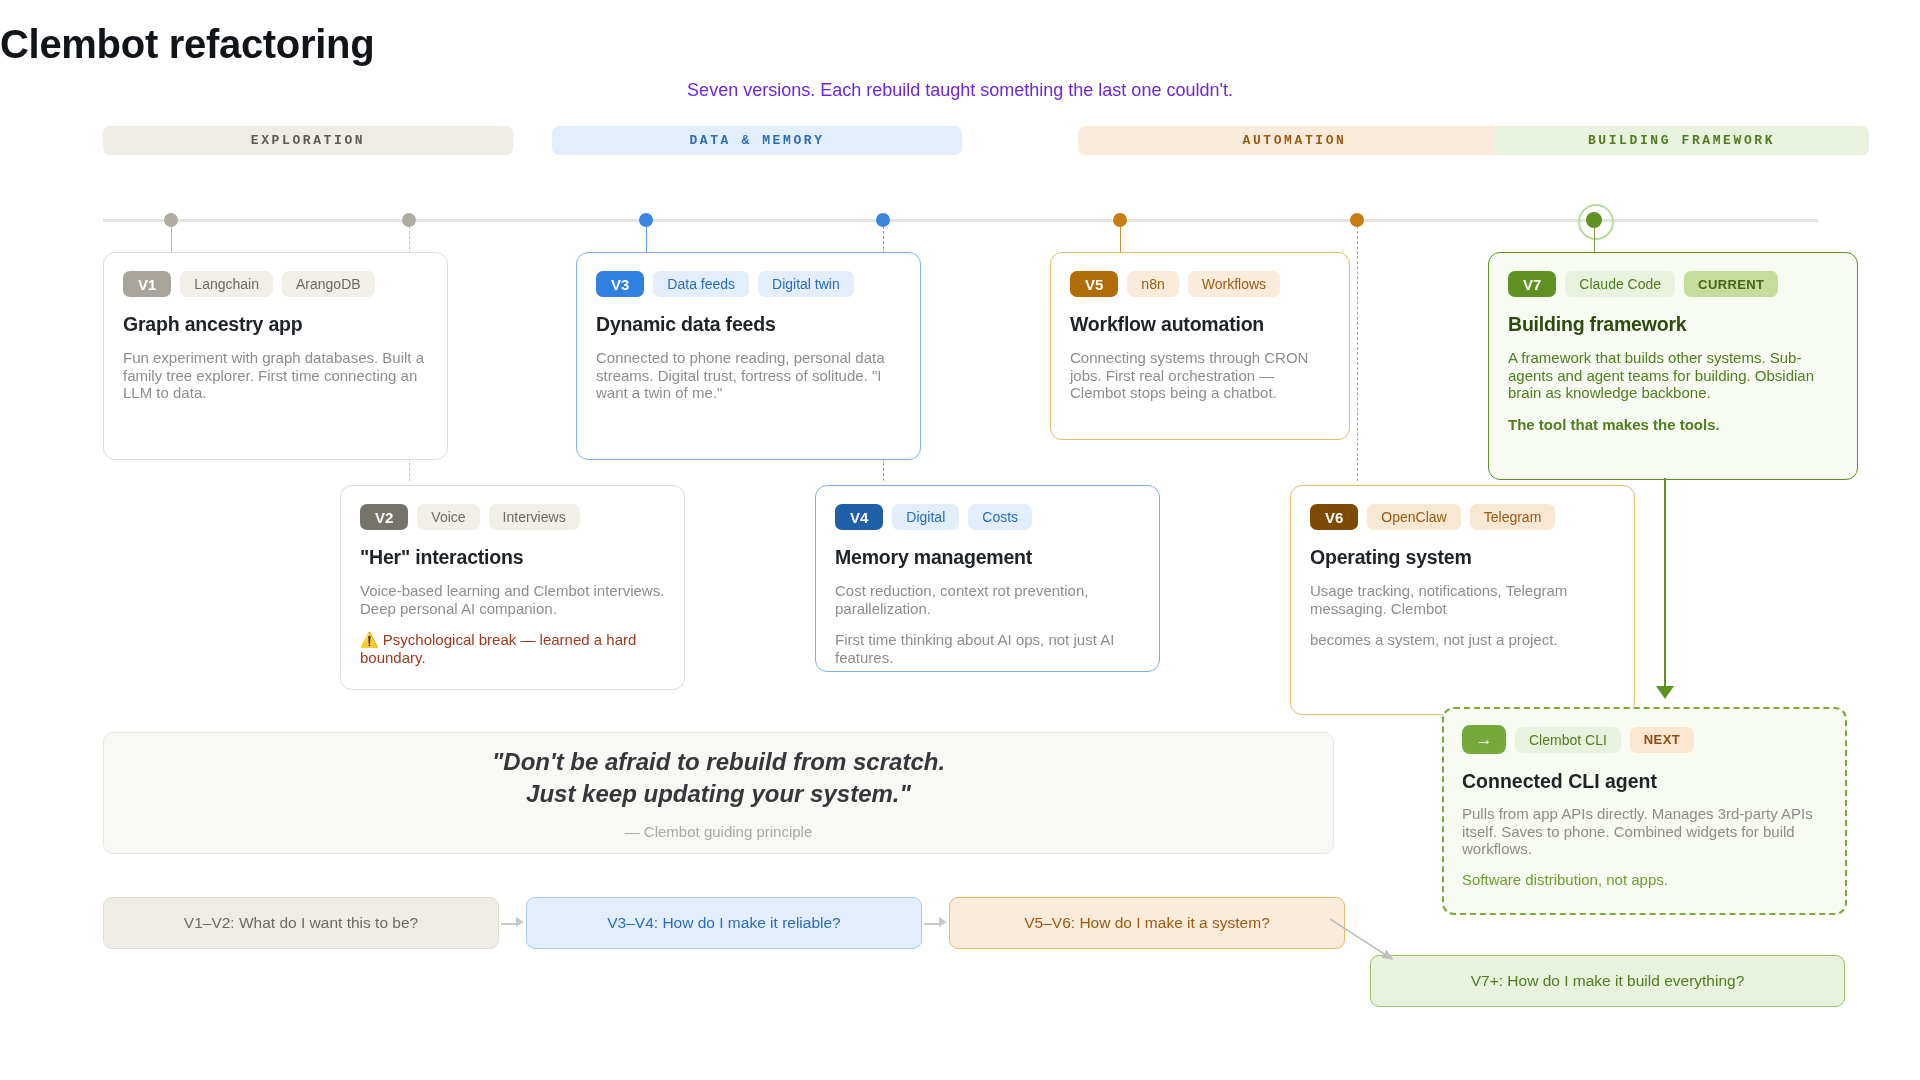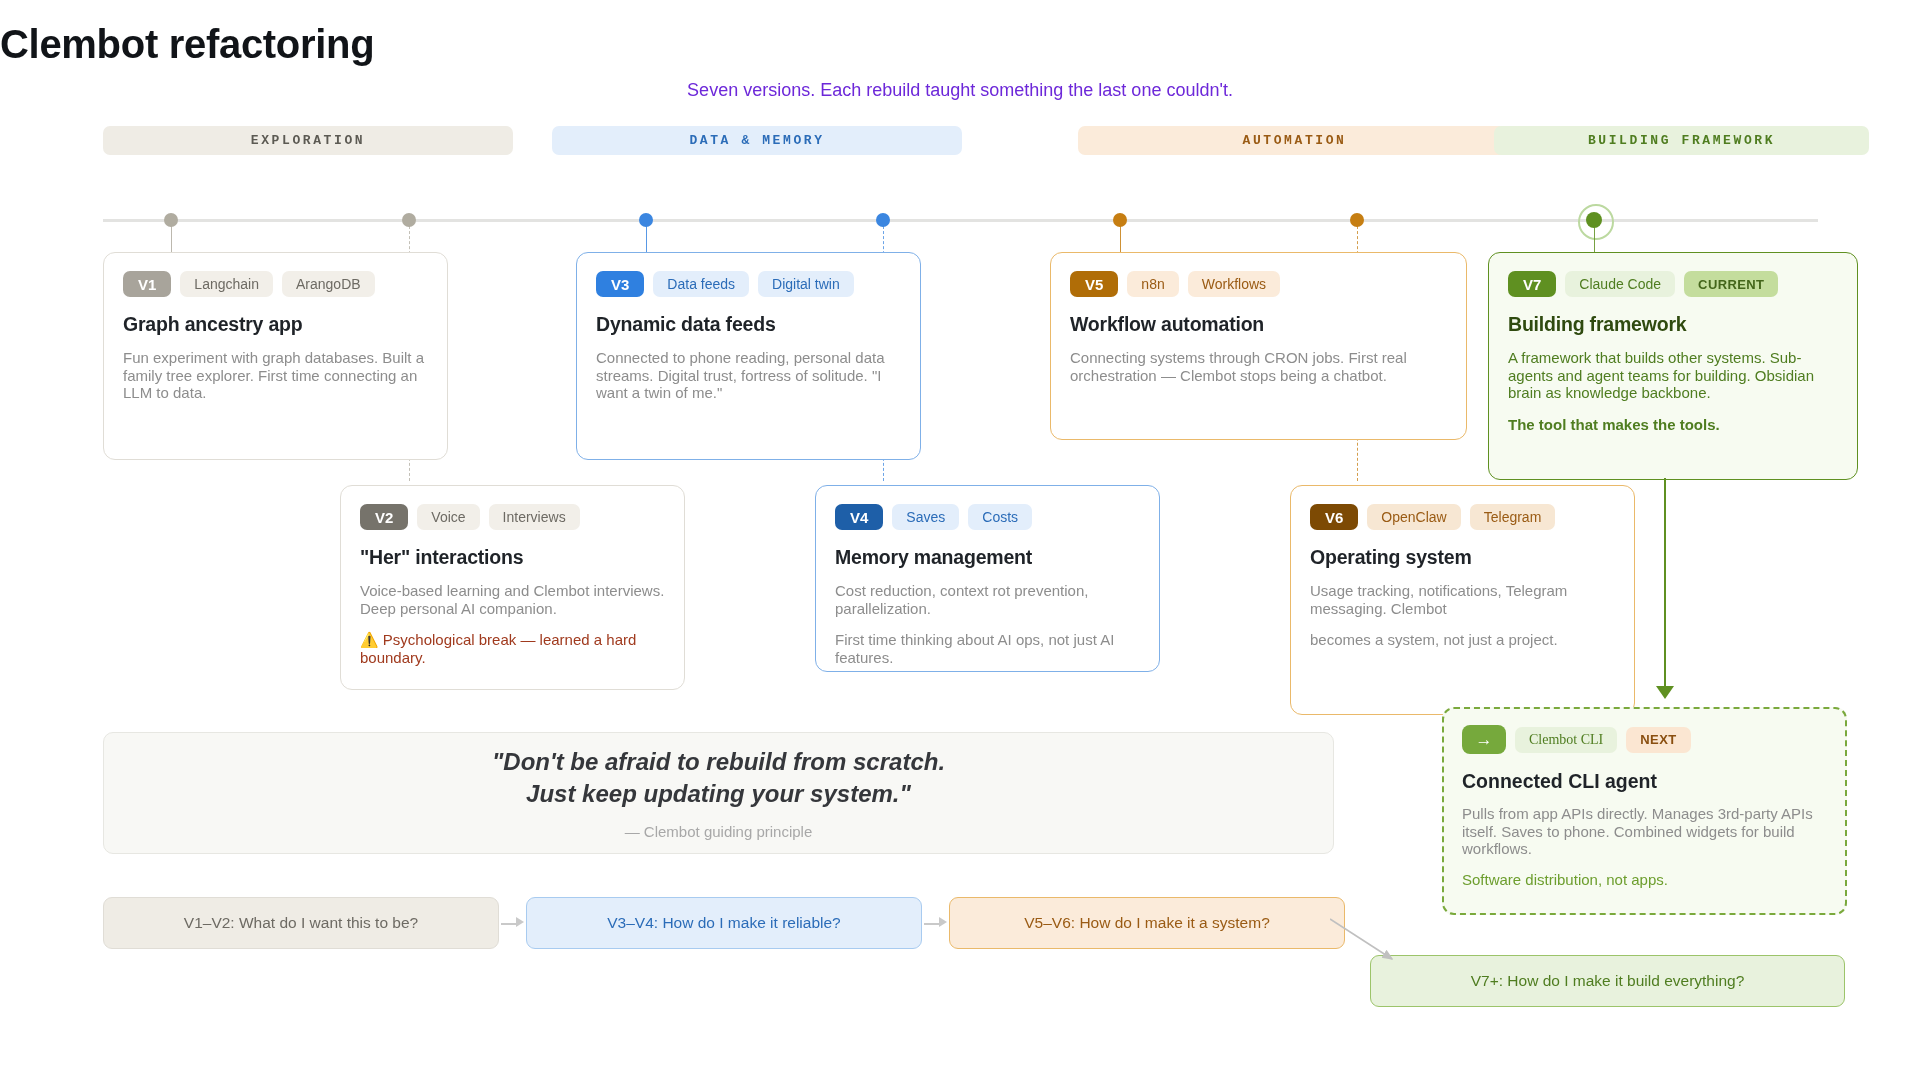--- a/index.html
+++ b/index.html
@@ -156,28 +156,28 @@
           <div class="chip ver" style="background: rgb(47, 128, 224);">V3</div>
           <div class="chip tag" style="background: rgb(227, 238, 251); color: rgb(43, 108, 184);">Data feeds</div>
           <div class="chip tag" style="background: rgb(227, 238, 251); color: rgb(43, 108, 184);">Digital twin</div>
         </div>
         <h3>Dynamic data feeds</h3>
         <p>Connected to phone reading, personal data streams. Digital trust, fortress of solitude. "I want a twin of me."</p>
       </div>
       <div class="card" style="left: 815px; top: 485px; width: 345px; height: 187px; border-color: rgb(127, 176, 232); background: rgb(255, 255, 255);">
         <div class="chips">
           <div class="chip ver" style="background: rgb(30, 95, 168);">V4</div>
-          <div class="chip tag" style="background: rgb(227, 238, 251); color: rgb(43, 108, 184);">Saves</div>
+          <div class="chip tag" style="background: rgb(227, 238, 251); color: rgb(43, 108, 184);">Digital</div>
           <div class="chip tag" style="background: rgb(227, 238, 251); color: rgb(43, 108, 184);">Costs</div>
         </div>
         <h3>Memory management</h3>
         <p>Cost reduction, context rot prevention, parallelization.</p>
         <p>First time thinking about AI ops, not just AI features.</p>
       </div>
-      <div class="card" style="left: 1050px; top: 252px; width: 417px; height: 188px; border-color: rgb(234, 185, 106); background: rgb(255, 255, 255);">
+      <div class="card" style="left: 1050px; top: 252px; width: 300px; height: 188px; border-color: rgb(234, 185, 106); background: rgb(255, 255, 255);">
         <div class="chips">
           <div class="chip ver" style="background: rgb(176, 109, 7);">V5</div>
           <div class="chip tag" style="background: rgb(251, 235, 218); color: rgb(154, 91, 20);">n8n</div>
           <div class="chip tag" style="background: rgb(251, 235, 218); color: rgb(154, 91, 20);">Workflows</div>
         </div>
         <h3>Workflow automation</h3>
         <p>Connecting systems through CRON jobs. First real orchestration — Clembot stops being a chatbot.</p>
       </div>
       <div class="card" style="left: 1290px; top: 485px; width: 345px; height: 230px; border-color: rgb(234, 185, 106); background: rgb(255, 255, 255);">
         <div class="chips">
@@ -200,21 +200,21 @@
         <p class="accent" style="color: rgb(79, 125, 32);">The tool that makes the tools.</p>
       </div>
     </div>
 
   <div class="greenarrow"></div>
   <div class="greenarrow-head"></div>
 
   <div class="nextcard">
     <div class="chips">
       <div class="arrowbtn">→</div>
-      <div class="chip tag" style="background: rgb(232, 242, 221); color: rgb(79, 125, 32); font-family: Liberation Serif, serif;">Clembot CLI</div>
+      <div class="chip tag" style="background: rgb(232, 242, 221); color: rgb(79, 125, 32);">Clembot CLI</div>
       <div class="chip badge" style="background: rgb(251, 230, 210); color: rgb(138, 79, 16);">NEXT</div>
     </div>
     <h3 style="font-size:19.5px;margin:0 0 12px 0;font-weight:bold;">Connected CLI agent</h3>
     <p style="margin:0;font-size:15px;line-height:1.17;color:#8d8d8d;">Pulls from app APIs directly. Manages 3rd-party APIs itself. Saves to phone. Combined widgets for build workflows.</p>
     <p style="margin: 13px 0px 0px; font-size: 15px; line-height: 1.17; color: rgb(109, 158, 46);">Software distribution, not apps.</p>
   </div>
 
   <div class="quote">
     <div class="q">
       <div>"Don't be afraid to rebuild from scratch.</div>

